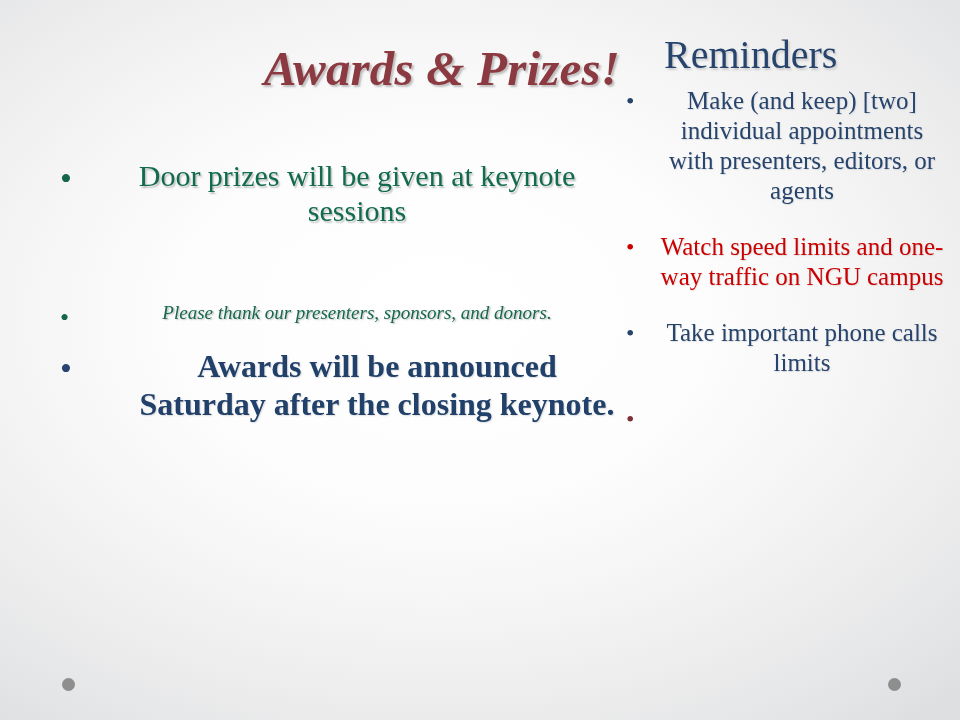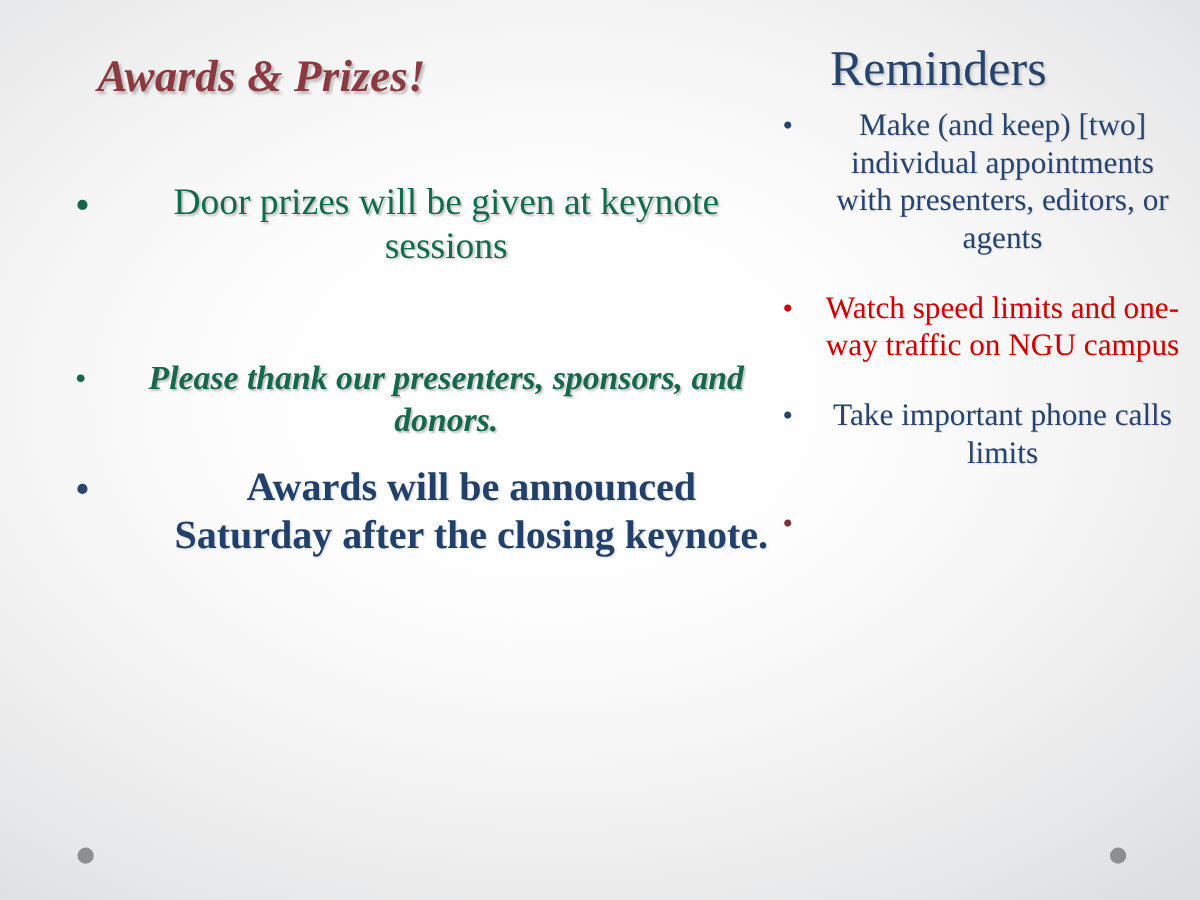--- a/index.html
+++ b/index.html
@@ -42,22 +42,22 @@
   
   #left-column {
     position: absolute;
     left: 60px;
     top: 24px;
     width: 560px;
     height: 640px;
   }
 
   #slide-title {
-    text-align: left;
-    font-size: 36px;
+    text-align: right;
+    font-size: 49px;
     font-weight: bold;
     font-style: italic;
     color: #8c3a41;
     text-shadow: 2px 2px 2px rgba(120,120,120,0.45);
     letter-spacing: 0.2px;
     line-height: 1.1;
     margin-top: 18px;
     padding-left: 18px;
   }
 
@@ -91,22 +91,22 @@
     font-size: 30px;
     font-weight: normal;
     color: #116b4c;
     text-shadow: 1.5px 1.5px 1.5px rgba(150,150,150,0.55);
     line-height: 1.18;
   }
 
   .lb2 { margin-top: 72px; }
   .lb2 .bullet-mark { color: #15664a; font-size: 26px; padding-top: 4px; }
   .lb2 .bullet-text {
-    font-size: 27px;
-    font-weight: bold;
+    font-size: 19px;
+    font-weight: normal;
     font-style: italic;
     color: #16684c;
     text-shadow: 1.4px 1.4px 1.4px rgba(150,150,150,0.55);
     line-height: 1.25;
   }
 
   .lb3 { margin-top: 16px; }
   .lb3 .bullet-mark { color: #27456e; font-size: 34px; padding-top: 5px; }
   .lb3 .bullet-text {
     font-size: 32px;

